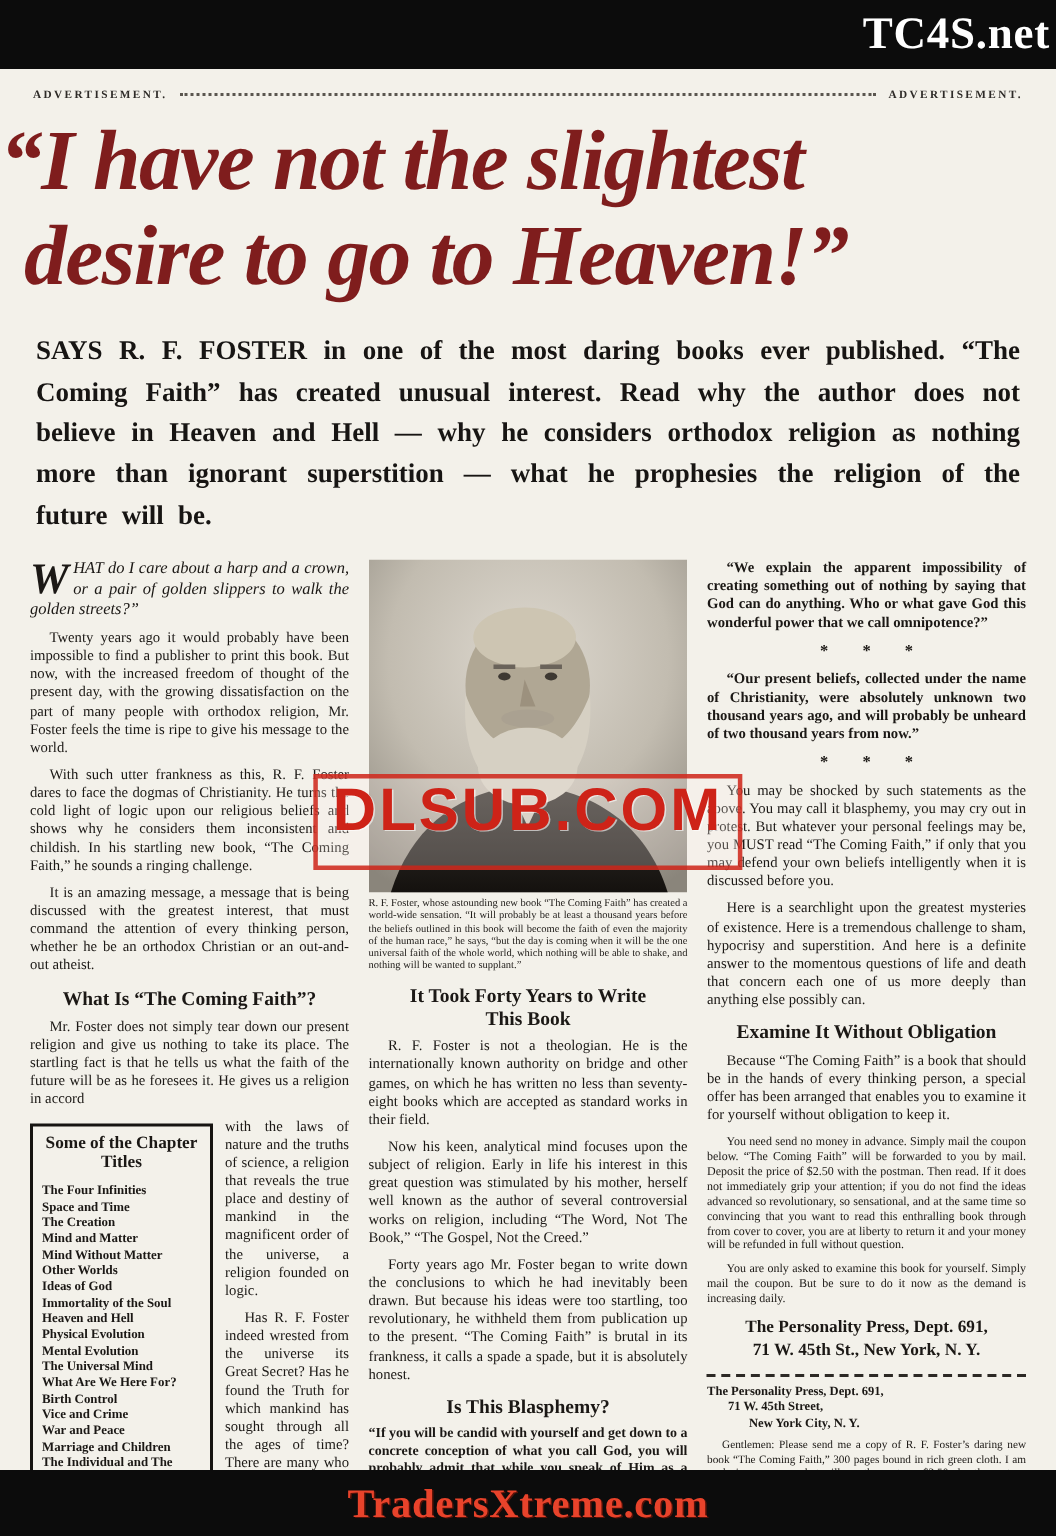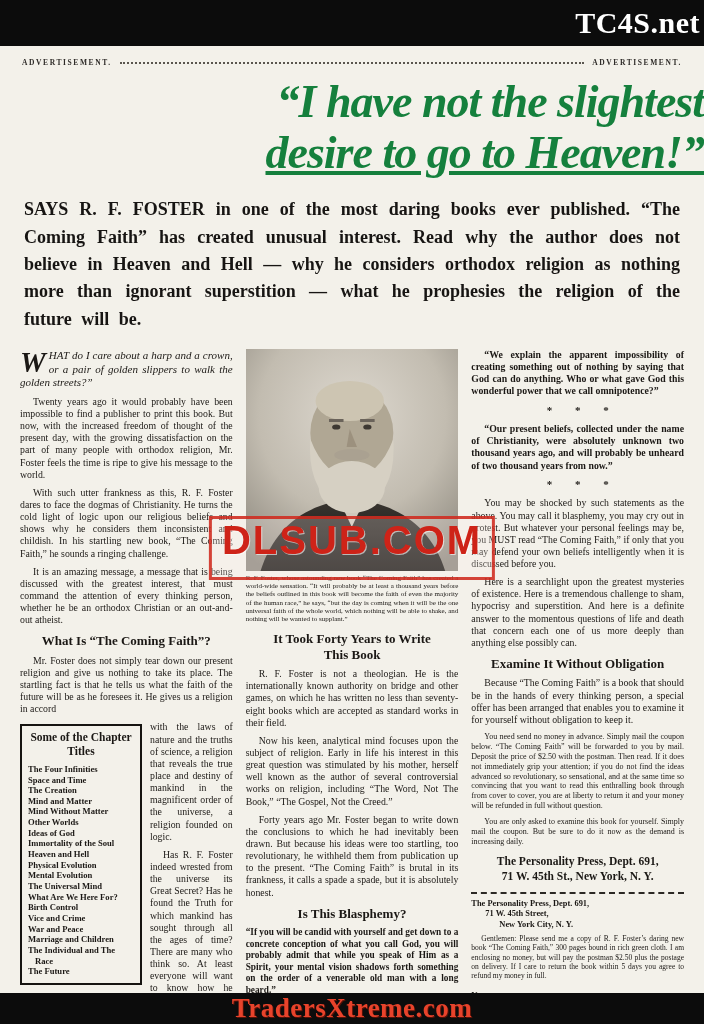--- a/index.html
+++ b/index.html
@@ -11,22 +11,22 @@
     display:flex; flex-direction:column;
   }
   
   .topbar { flex:0 0 46px; background:#0c0c0c; display:flex; align-items:center; justify-content:flex-end; padding-right:4px; }
   .topbar .brand { color:#ffffff; font-weight:bold; font-size:30px; letter-spacing:.5px; }
   
   .adrow { display:flex; align-items:flex-end; padding:12px 22px 0; gap:8px;text-align:right; }
   .adlabel { font-size:7.5px; font-weight:bold; letter-spacing:1.6px; color:#2e2b28; }
   .adleader { flex:1; border-bottom:2px dotted #5a564f; margin-bottom:3px; }
   
-  .headline { text-align:right; font-style:italic; font-weight:bold; font-size:46px; line-height:1.1; margin-top:10px; letter-spacing:-1px; color:#15803d; }
-  .headline .l2 { padding-left:42px;text-decoration:underline; }
+  .headline { text-align:left; font-style:italic; font-weight:bold; font-size:57px; line-height:1.1; margin-top:10px; letter-spacing:-1px; color:#7f1d1d; }
+  .headline .l2 { padding-left:16px; }
   
   .subhead { padding:18px 24px 8px; font-weight:bold; font-size:18px; line-height:1.52; text-align:justify; word-spacing:5px; color:#17151300; color:#171513; }
   
   .cols { flex:1; display:flex; gap:13px; padding:8px 20px 40px; overflow:hidden; }
   .col { flex:1; min-width:0; font-size:9.8px; line-height:1.24; text-align:justify; }
   .col p { margin-bottom:6px; text-indent:13px; }
   .col p.noindent { text-indent:0; }
   .opening { font-style:italic; font-size:11px; text-indent:0; margin-bottom:7px; }
   .dropcap { float:left; font-size:29px; line-height:.72; font-weight:bold; font-style:italic; padding:3px 3px 0 0; }
   .colhead { font-size:13px; text-align:center; font-weight:bold; margin:7px 0 6px; line-height:1.18; }
@@ -53,21 +53,21 @@
   .frow .leader { flex:1; border-bottom:1.5px dotted #3a3630; margin:0 3px 1px; }
   
   .watermark {
     position:absolute; left:50%; top:516px; transform:translateX(-50%);
     border:3px solid rgba(206,35,24,.85); color:#ce2318; background:rgba(252,240,236,.25);
     font-family:"Liberation Sans", sans-serif; font-weight:bold; font-size:40px;
     letter-spacing:2px; padding:0 10px 16px; line-height:1.05; white-space:nowrap;
     text-shadow:1px 1px 0 rgba(255,255,255,.6); z-index:5;
   }
   
-  .botbar { position:absolute; left:0; right:0; bottom:0; height:31px; background:#0c0c0c; display:flex; align-items:center; justify-content:center; z-index:6; }
+  .botbar { position:absolute; left:0; right:0; bottom:0; height:44px; background:#0c0c0c; display:flex; align-items:center; justify-content:center; z-index:6; }
   .botbar .brand { color:#e8432b; font-weight:bold; font-size:27px; letter-spacing:.5px; text-shadow:1px 1px 0 #591208; }
 </style>
 </head>
 <body>
 
 <div class="page">
 
   <div class="topbar">
     <span class="brand">TC4S.net</span>
   </div>

